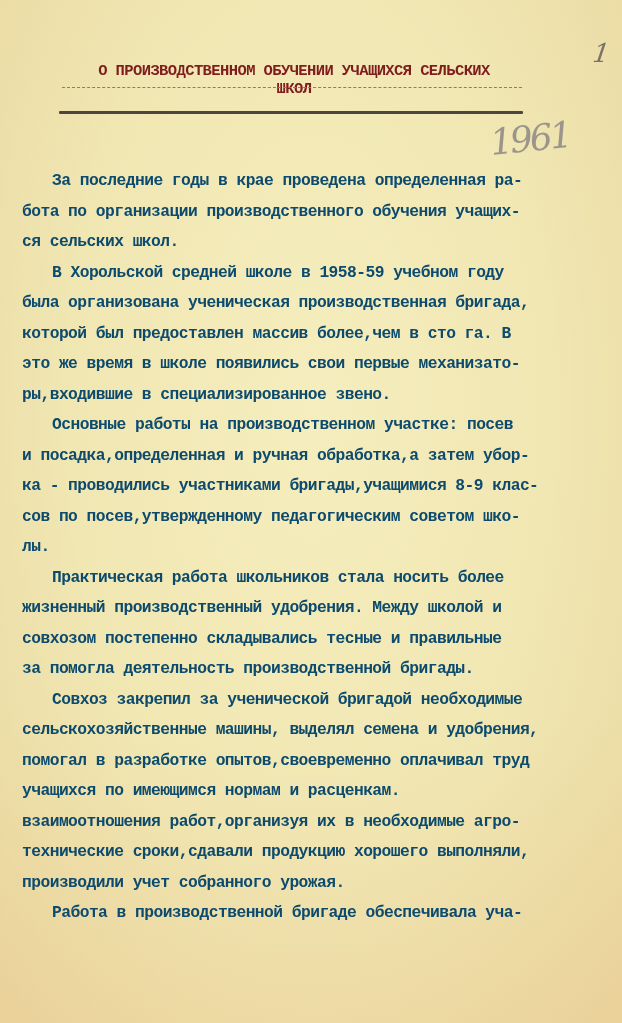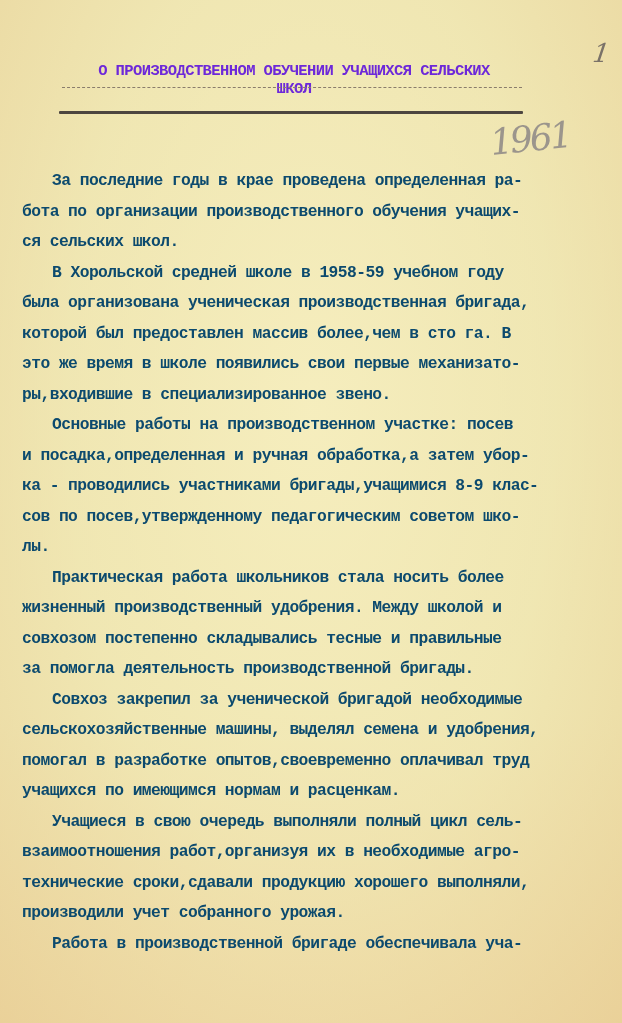--- a/index.html
+++ b/index.html
@@ -10,21 +10,21 @@
       radial-gradient(ellipse at 50% 40%, rgba(246,238,190,0.9) 0%, rgba(240,230,176,0.6) 55%, rgba(232,208,150,0.7) 100%),
       linear-gradient(180deg, #efe7b6 0%, #f0e8b6 70%, #eed3a0 100%);
     position: relative;
     font-family: "Liberation Mono", "DejaVu Sans Mono", monospace;
     color: #5a4e44;
   }
   .page { position: absolute; inset: 0; }
   .title {
     position: absolute; left: 60px; top: 62px; width: 468px;
     text-align: center; font-size: 15.5px; line-height: 18px;
-    color: #6d28d9; letter-spacing: -0.6px; font-weight: bold;
+    color: #7f1d1d; letter-spacing: -0.6px; font-weight: bold;
   }
   .title .l1 { display: block; white-space: nowrap; }
   .title .l2 { display: block; }
   .dashes {
     position: absolute; left: 62px; top: 87px; width: 460px; height: 0;
     border-top: 1.5px dashed #8a7d6c;
   }
   .rule {
     position: absolute; left: 59px; top: 111px; width: 464px; height: 3px;
     background: #4d4640; border-radius: 1px;
@@ -76,19 +76,18 @@
       <span class="line">сов по посев,утвержденному педагогическим советом шко-</span>
       <span class="line">лы.</span>
       <span class="line indent">Практическая работа школьников стала носить более</span>
       <span class="line">жизненный производственный удобрения. Между школой и</span>
       <span class="line">совхозом постепенно складывались тесные и правильные</span>
       <span class="line">за помогла деятельность производственной бригады.</span>
       <span class="line indent">Совхоз закрепил за ученической бригадой необходимые</span>
       <span class="line">сельскохозяйственные машины, выделял семена и удобрения,</span>
       <span class="line">помогал в разработке опытов,своевременно оплачивал труд</span>
       <span class="line">учащихся по имеющимся нормам и расценкам.</span>
-      <span class="line indent">Учащиеся в свою очередь выполняли полный цикл сель-</span>
       <span class="line">взаимоотношения работ,организуя их в необходимые агро-</span>
       <span class="line">технические сроки,сдавали продукцию хорошего выполняли,</span>
       <span class="line">производили учет собранного урожая.</span>
       <span class="line indent">Работа в производственной бригаде обеспечивала уча-</span>
     </div>
 </div>
 
 </body></html>

